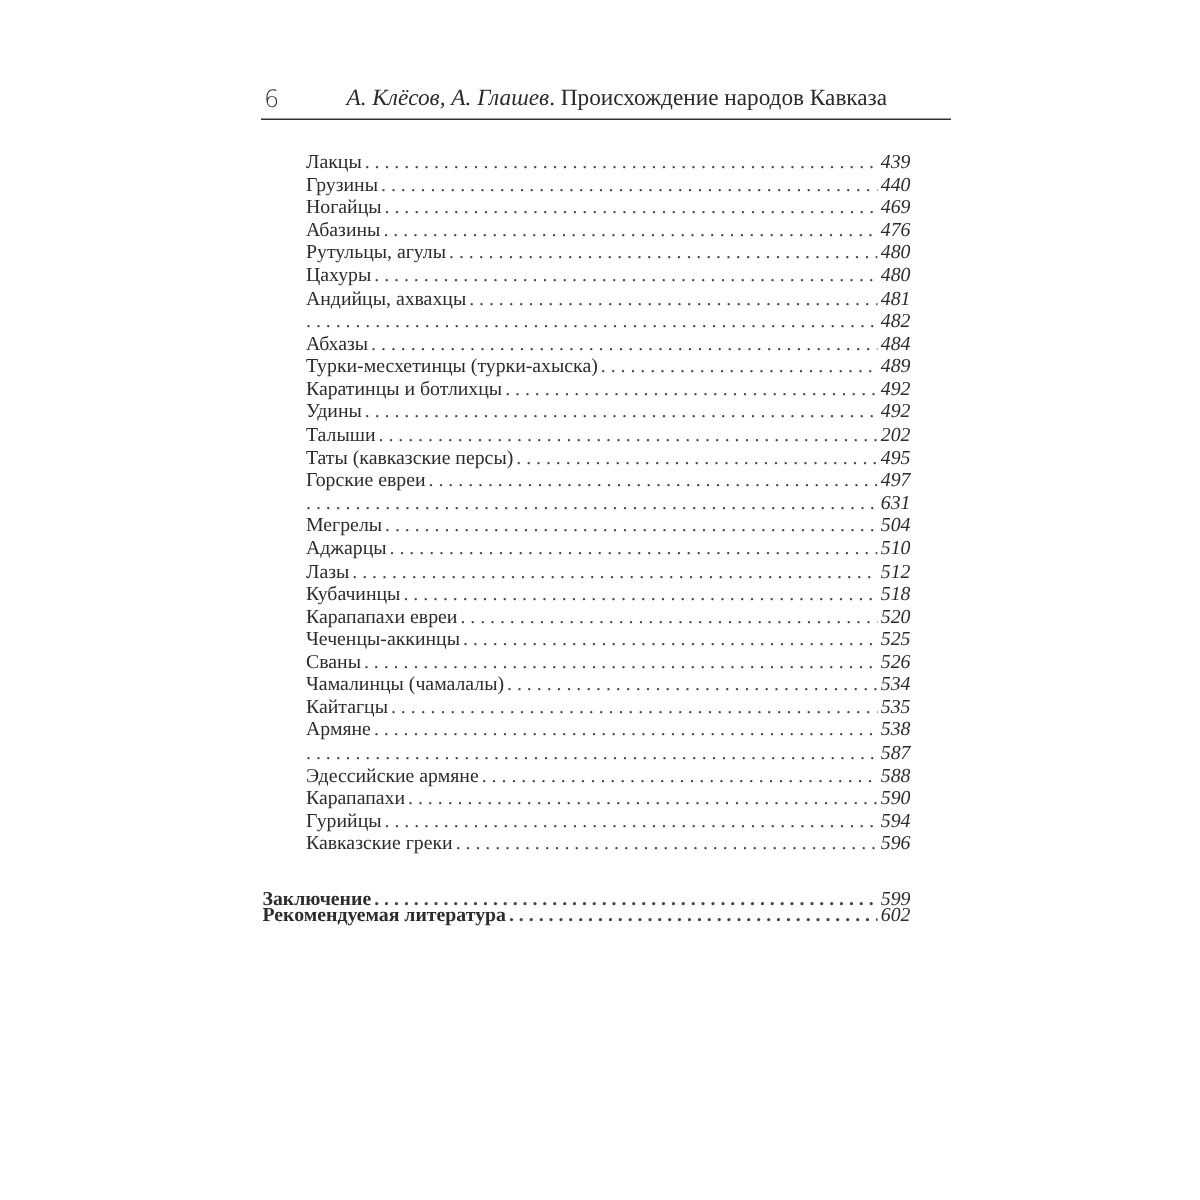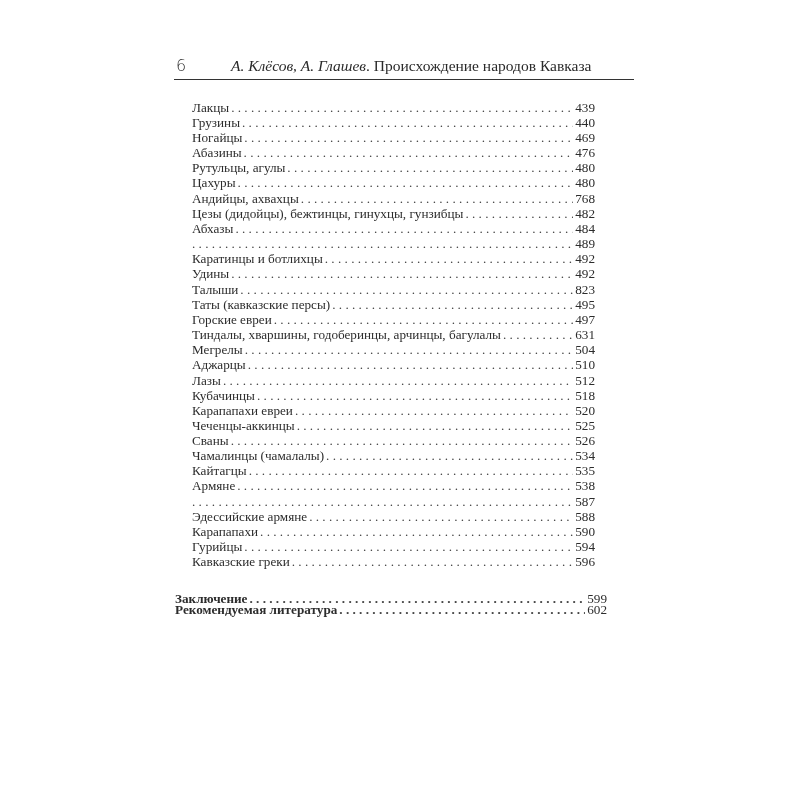--- a/index.html
+++ b/index.html
@@ -8,26 +8,26 @@
   .header { position: absolute; left: 174px; top: 56px; width: 460px; height: 22px; }
   .page-num { position: absolute; left: 2px; top: 0px; font-family: "DejaVu Sans", sans-serif;
               font-size: 16px; font-weight: 300; color: #333; }
   .running-title { position: absolute; left: 57px; top: 1px; font-family: "Liberation Serif", serif;
                    font-size: 15.5px; color: #2a2a2a; white-space: nowrap; }
   .running-title .authors { font-style: italic; text-align: right; }
   .rule { position: absolute; left: 174px; top: 79px; width: 460px; height: 1px; background: #333; }
   .toc { position: absolute; left: 0; top: 0; width: 800px; }
   .row { position: absolute; display: flex; align-items: baseline; height: 15px;
          font-family: "Liberation Serif", serif; font-size: 13.2px; line-height: 15px; color: #2c2c2c; }
-  .row.sub { left: 192px; width: 403px; }
+  .row.sub { left: 204px; width: 403px; }
   .row.main { left: 175px; width: 432px; font-weight: bold; }
   .row .label { white-space: nowrap; padding-right: 2px; }
   .row .dots { flex: 1; overflow: hidden; white-space: nowrap; letter-spacing: 2.6px; color: #444; }
   .row .dots::before { content: ". . . . . . . . . . . . . . . . . . . . . . . . . . . . . . . . . . . . . . . . . . . . . . . . . . . . . . . . . . . . . . . . . . . . . . . . . . . . . . . . . . . . . . . . . . . . . . . . . . . . . . . . . . . . . . . . . . . . . . . . . . . . . . . . . . . . . ."; letter-spacing: 0; }
-  .row .page { white-space: nowrap; padding-left: 2px; font-weight: normal; }
+  .row .page { white-space: nowrap; padding-left: 2px; font-weight: normal; font-style: italic; }
 </style>
 </head>
 <body>
 
 <div class="header">
   <span class="page-num">6</span>
   <span class="running-title"><span class="authors">А. Клёсов, А. Глашев</span><span>. Происхождение народов Кавказа</span></span>
 </div>
 <div class="rule"></div>
 
@@ -58,63 +58,62 @@
       <span class="page">480</span>
     </div>
   <div class="row sub" style="top:175px">
       <span class="label">Цахуры</span>
       <span class="dots"></span>
       <span class="page">480</span>
     </div>
   <div class="row sub" style="top:191px">
       <span class="label">Андийцы, ахвахцы</span>
       <span class="dots"></span>
-      <span class="page">768</span>
+      <span class="page">481</span>
     </div>
   <div class="row sub" style="top:206px">
-      <span class="label">Цезы (дидойцы), бежтинцы, гинухцы, гунзибцы</span>
       <span class="dots"></span>
       <span class="page">482</span>
     </div>
   <div class="row sub" style="top:221px">
       <span class="label">Абхазы</span>
       <span class="dots"></span>
       <span class="page">484</span>
     </div>
   <div class="row sub" style="top:236px">
+      <span class="label">Турки-месхетинцы (турки-ахыска)</span>
       <span class="dots"></span>
       <span class="page">489</span>
     </div>
   <div class="row sub" style="top:251px">
       <span class="label">Каратинцы и ботлихцы</span>
       <span class="dots"></span>
       <span class="page">492</span>
     </div>
   <div class="row sub" style="top:266px">
       <span class="label">Удины</span>
       <span class="dots"></span>
       <span class="page">492</span>
     </div>
   <div class="row sub" style="top:282px">
       <span class="label">Талыши</span>
       <span class="dots"></span>
-      <span class="page">823</span>
+      <span class="page">202</span>
     </div>
   <div class="row sub" style="top:297px">
       <span class="label">Таты (кавказские персы)</span>
       <span class="dots"></span>
       <span class="page">495</span>
     </div>
   <div class="row sub" style="top:312px">
       <span class="label">Горские евреи</span>
       <span class="dots"></span>
       <span class="page">497</span>
     </div>
   <div class="row sub" style="top:327px">
-      <span class="label">Тиндалы, хваршины, годоберинцы, арчинцы, багулалы</span>
       <span class="dots"></span>
       <span class="page">631</span>
     </div>
   <div class="row sub" style="top:342px">
       <span class="label">Мегрелы</span>
       <span class="dots"></span>
       <span class="page">504</span>
     </div>
   <div class="row sub" style="top:357px">
       <span class="label">Аджарцы</span>

